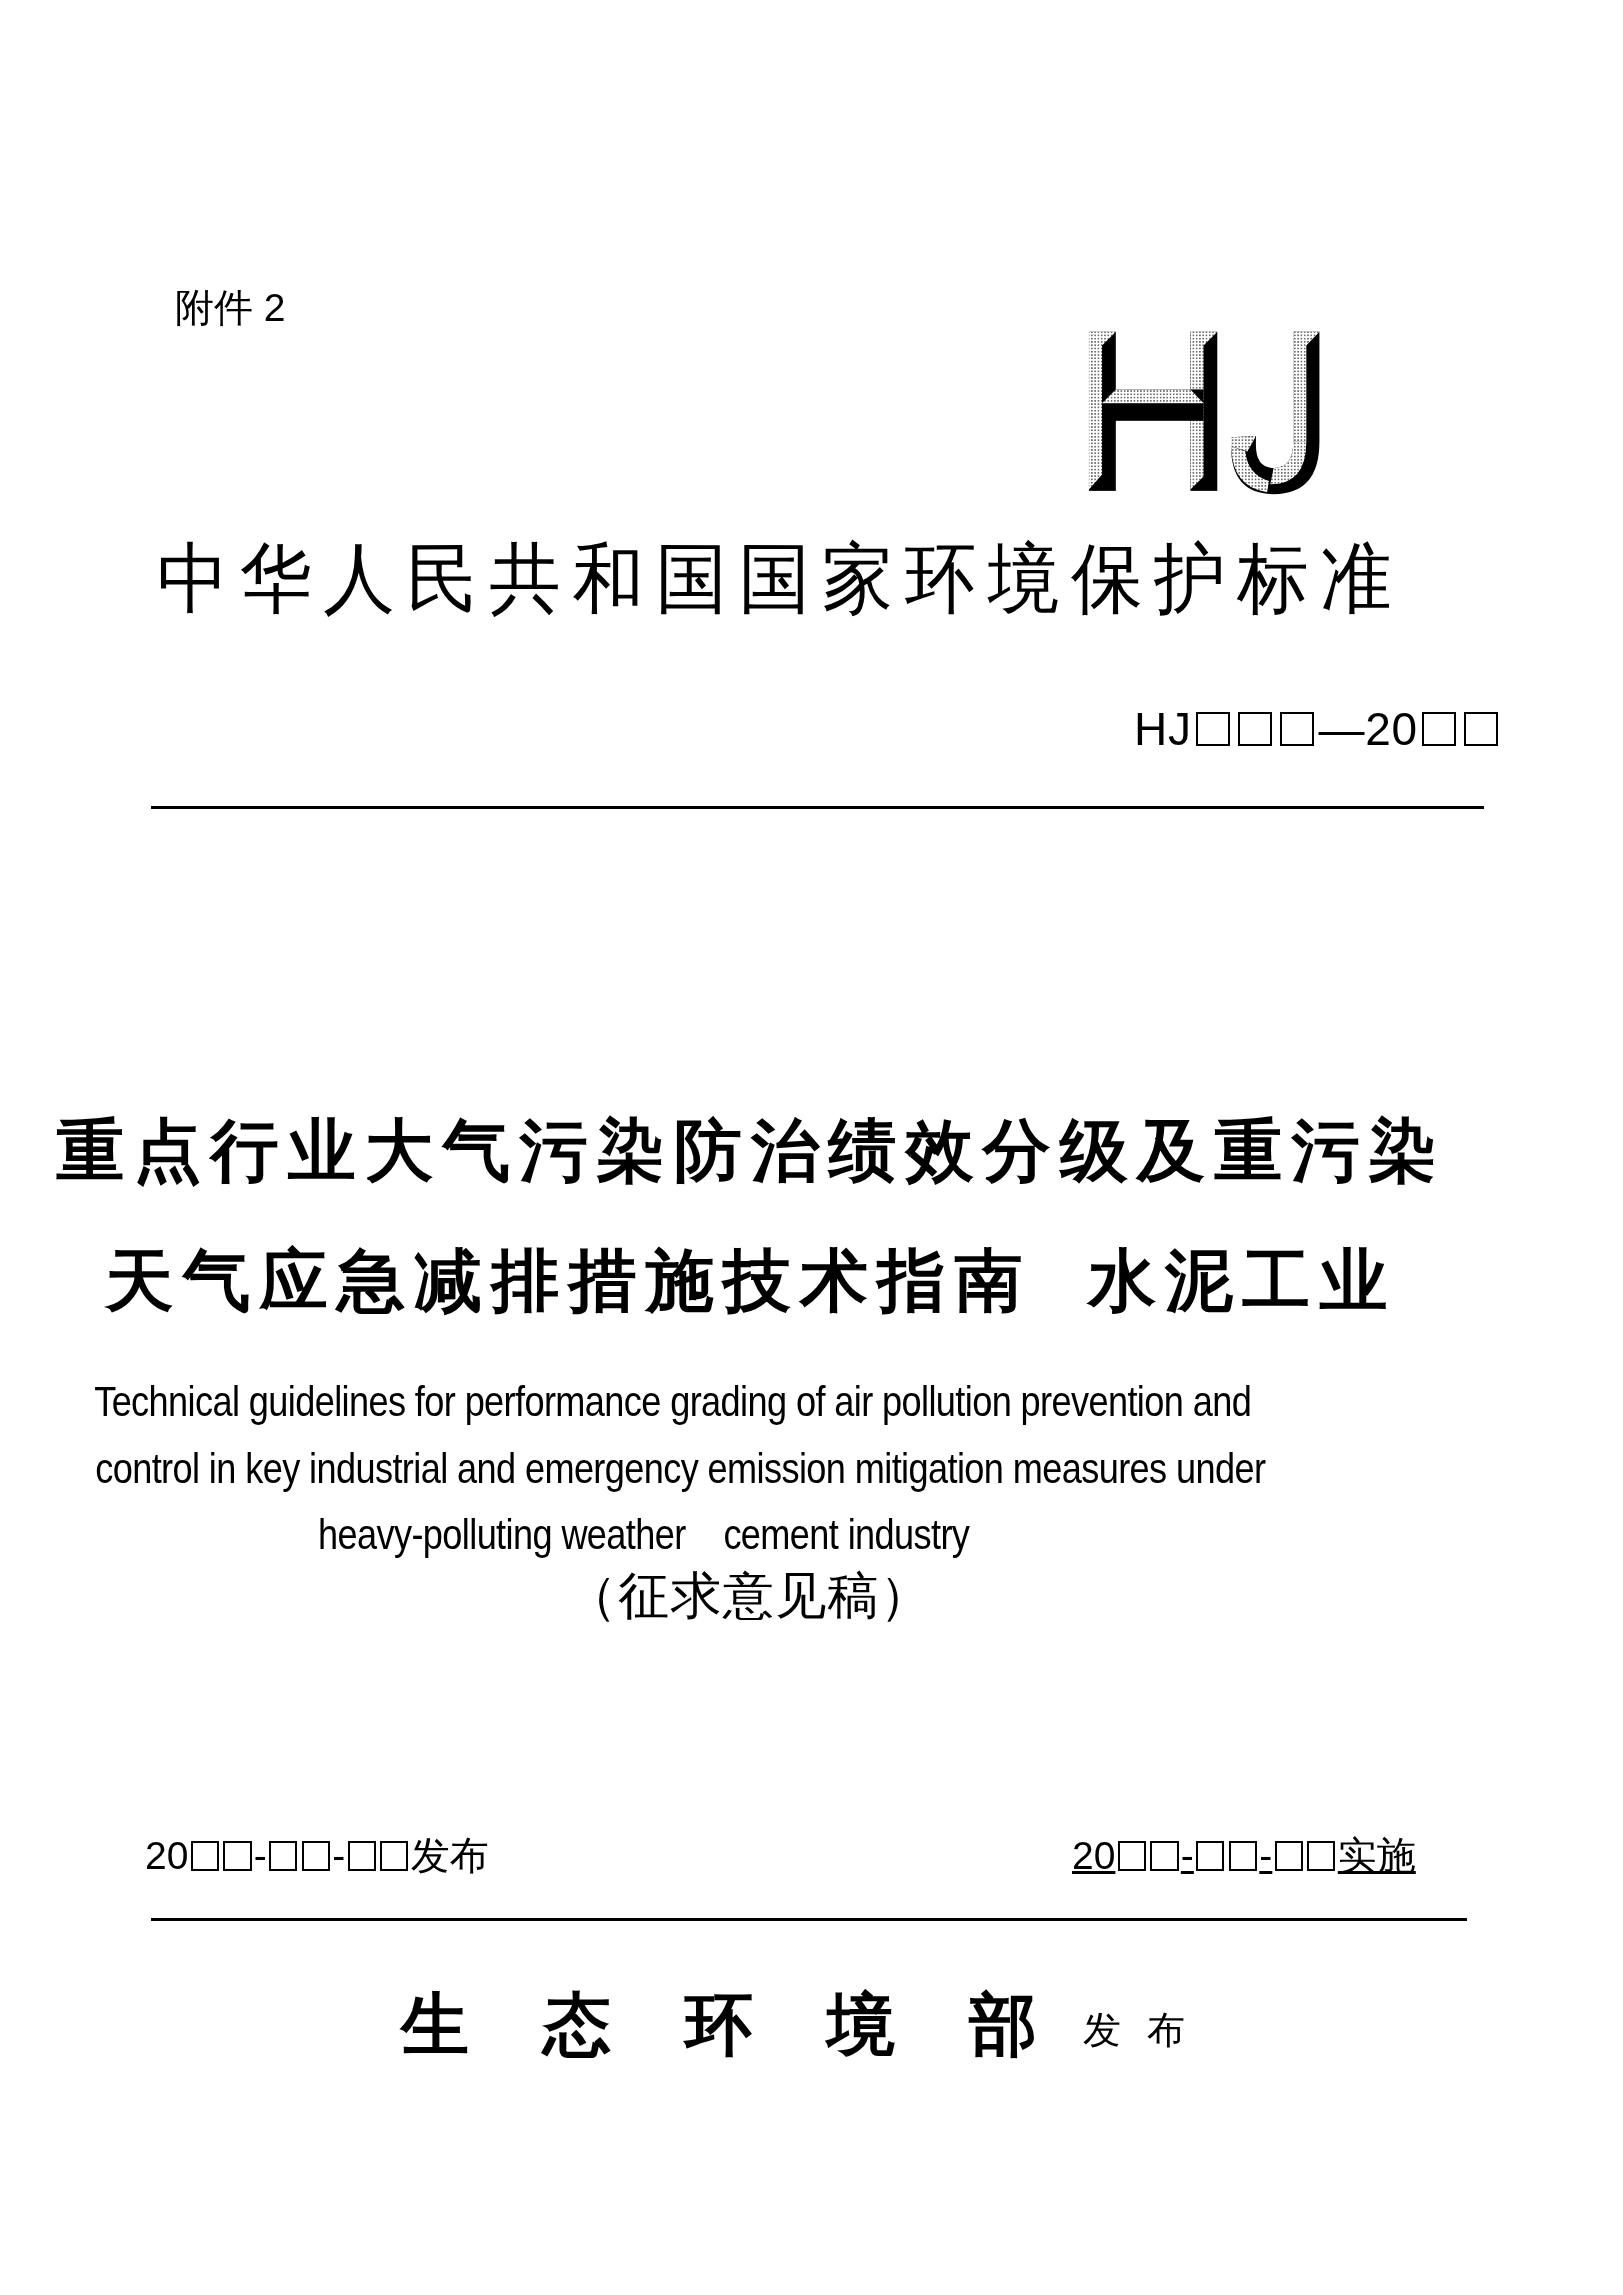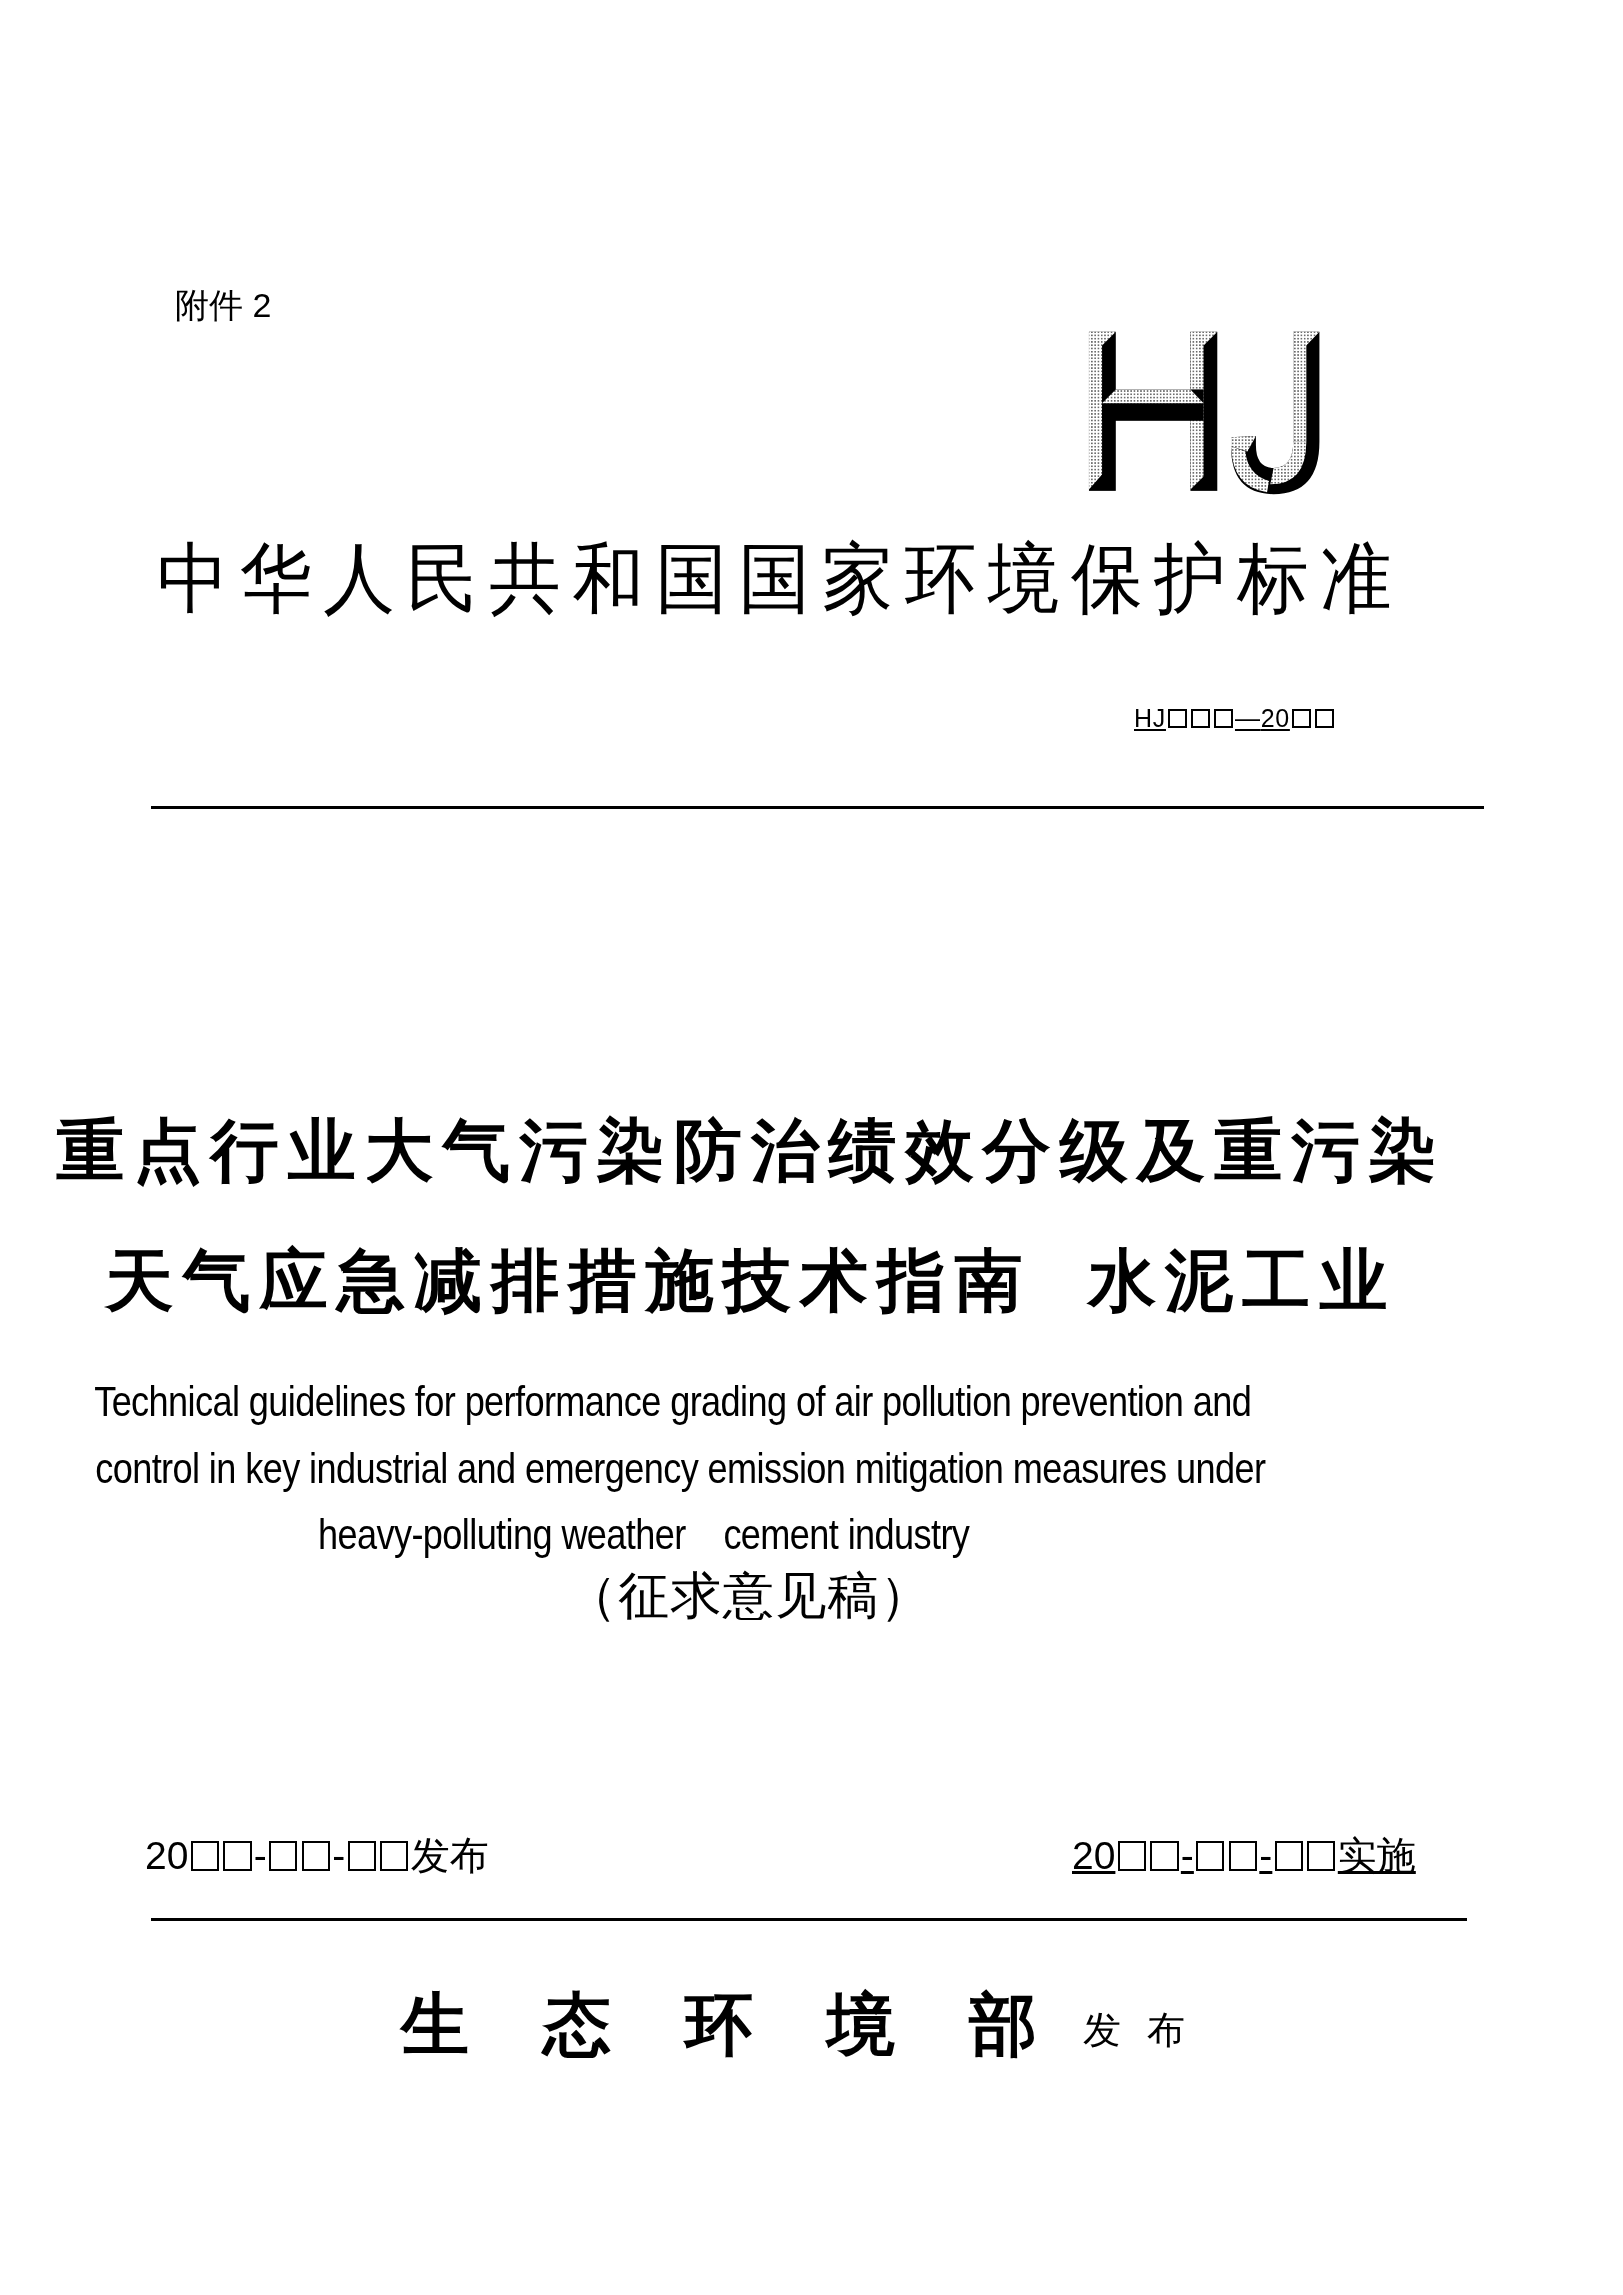--- a/index.html
+++ b/index.html
@@ -1,29 +1,29 @@
 <!DOCTYPE html>
 <html style="font-size:10.5px"><head>
 <meta charset="utf-8">
 <style>
   html, body { margin: 0; padding: 0; background: #ffffff; }
   body { width: 1623px; height: 2295px; position: relative; overflow: hidden; color: #000; }
   .abs { position: absolute; white-space: nowrap; }
   .sans { font-family: "Liberation Sans", "DejaVu Sans", sans-serif; }
   .serif { font-family: "Liberation Serif", "DejaVu Serif", serif; }
 
-  #attachment { left: 175px; top: 288px; font-size: 34px; line-height: 1; }
+  #attachment { left: 175px; top: 288px; font-size: 39px; line-height: 1; }
 
   #logo { left: 1087px; top: 327px; width: 237px; height: 168px; }
 
   #std-name { left: 157px; top: 533px; width: 1329px; text-align: justify; text-align-last: justify;
               font-size: 77px; line-height: 92px; font-weight: 400; letter-spacing: 1.3px;
               transform: scaleX(0.93); transform-origin: left top; }
 
-  #std-code { left: 1134px; top: 706px; font-size: 25px; line-height: 1; letter-spacing: 0.7px; text-decoration: underline; }
+  #std-code { left: 1134px; top: 706px; font-size: 46px; line-height: 1; letter-spacing: 0.7px; }
   .box { display: inline-block; width: 0.74em; height: 0.74em; border: 2px solid #000; box-sizing: border-box;
          vertical-align: -0.02em; margin: 0 0.09em; }
 
   .rule { position: absolute; background: #000; height: 3.3px; }
   #rule-top { left: 151px; top: 806px; width: 1333px; }
   #rule-bottom { left: 151px; top: 1918px; width: 1316px; }
 
   .title-zh { left: 0; width: 1502px; text-align: center; font-size: 68px; line-height: 1; font-weight: 700;
               letter-spacing: 9.2px; }
   #title-line1 { top: 1116px; }

